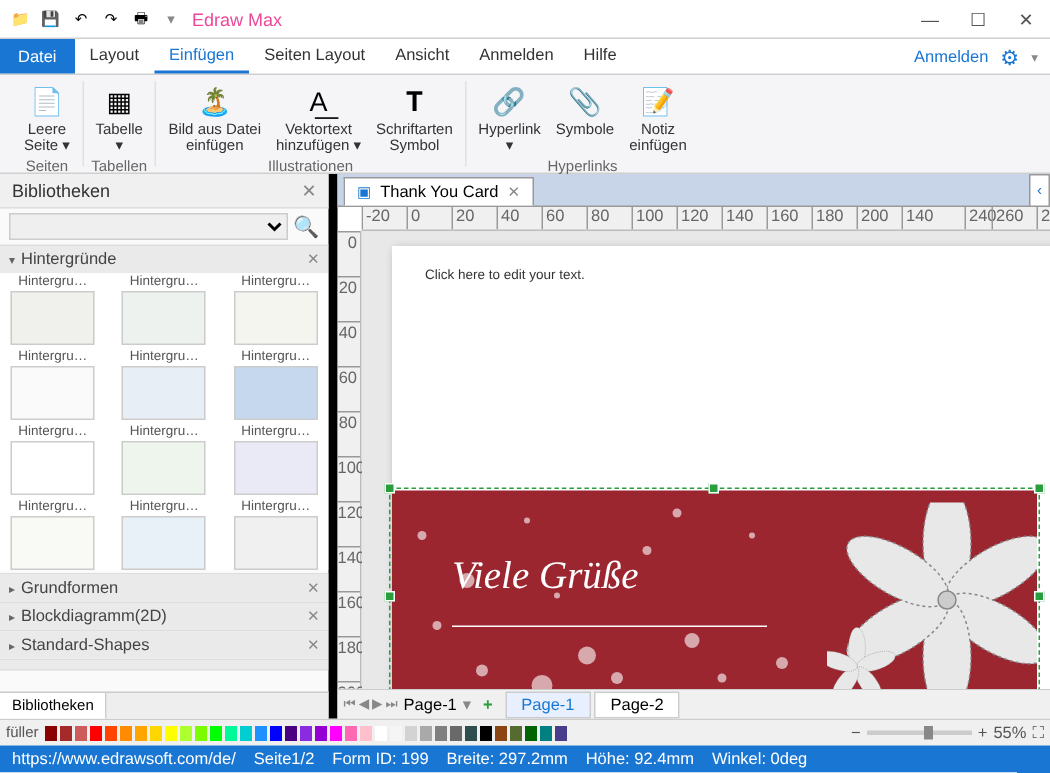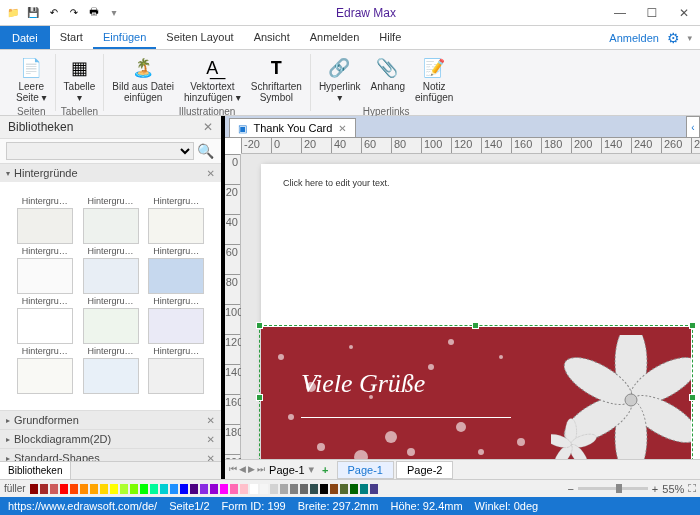--- a/index.html
+++ b/index.html
@@ -1,50 +1,50 @@
 <!DOCTYPE html>
 <html><head>
 <meta charset="utf-8">
 <style>
 *{box-sizing:border-box;margin:0;padding:0;font-family:"Segoe UI",Tahoma,sans-serif;font-size:11px;user-select:none}
 body{width:700px;height:515px;background:#fff;overflow:hidden;position:relative}
 .titlebar{height:26px;background:#fff;display:flex;align-items:center;border-bottom:1px solid #d0d0d0}
 .qat{display:flex;gap:4px;padding:0 6px;align-items:center}
 .qat-btn{width:16px;height:16px;display:flex;align-items:center;justify-content:center;font-size:10px}
-.app-title{flex:1;text-align:center;color:#4c1d95;font-size:12px}
+.app-title{flex:1;text-align:left;color:#ec4899;font-size:12px}
 .winctrls{display:flex}
 .winctrls div{width:32px;height:26px;display:flex;align-items:center;justify-content:center;color:#555;font-size:12px}
 .menubar{height:24px;display:flex;align-items:center;background:#fff;border-bottom:1px solid #d0d0d0;position:relative}
 .menu-file{background:#1976d2;color:#fff;padding:4px 12px;height:100%;display:flex;align-items:center}
 .menu-item{padding:4px 10px;color:#333}
 .menu-item.active{color:#1976d2;border-bottom:2px solid #1976d2}
 .menu-right{position:absolute;right:8px;display:flex;align-items:center;gap:8px}
 .gear{color:#1976d2;font-size:14px}
 .ribbon{height:66px;background:#f5f5f7;display:flex;padding:4px 8px;border-bottom:1px solid #d0d0d0}
 .rgroup{display:flex;flex-direction:column;align-items:center;padding:0 4px;border-right:1px solid #e0e0e0}
 .rgroup:last-child{border-right:none}
 .rbuttons{display:flex;gap:2px;flex:1}
 .rbtn{display:flex;flex-direction:column;align-items:center;justify-content:start;padding:2px 4px;min-width:38px;cursor:pointer}
 .ricon{width:24px;height:24px;display:flex;align-items:center;justify-content:center;font-size:18px}
 .rlabel{font-size:10px;color:#333;text-align:center;line-height:1.1;margin-top:1px}
 .rgroup-label{font-size:10px;color:#666;text-align:center;padding-top:1px}
 .workspace{display:flex;height:calc(100% - 26px - 24px - 66px - 18px - 18px)}
-.libpanel{width:225px;border-right:4px solid #000000;display:flex;flex-direction:column;background:#fafafa}
+.libpanel{width:225px;border-right:6px solid #000000;display:flex;flex-direction:column;background:#fafafa}
 .libhead{display:flex;align-items:center;padding:4px 8px;border-bottom:1px solid #ddd;background:#f0f0f0}
 .libtitle{flex:1;color:#333;font-size:12px}
 .libclose{color:#888;cursor:pointer;font-size:12px}
 .libsearch{display:flex;padding:3px 6px;gap:4px;align-items:center;border-bottom:1px solid #ddd}
 .libsearch select{flex:1;height:18px;font-size:10px;border:1px solid #ccc}
 .searchicon{color:#1976d2;font-size:14px}
 .sect{border-bottom:1px solid #ddd}
 .sect-head{display:flex;align-items:center;padding:3px 6px;background:#eaeaea;cursor:pointer}
 .sect-arrow{font-size:8px;color:#666;margin-right:4px}
 .sect-title{flex:1;color:#444}
 .sect-x{color:#888;font-size:10px}
-.sect-body{padding:14px;background:#fff}
+.sect-body{padding:0;background:#fff}
 .thumbrow{display:flex;gap:4px;margin-bottom:2px}
 .thumb{flex:1;display:flex;flex-direction:column;align-items:center}
 .thumb-lbl{font-size:9px;color:#555;margin-bottom:2px;white-space:nowrap;overflow:hidden;text-overflow:ellipsis;width:56px;text-align:center}
 .thumb-img{width:56px;height:36px;border:1px solid #ccc;background:#f8f8f8}
 .libtabs{display:flex;border-top:1px solid #ccc;background:#eee}
 .libtab{padding:3px 8px;font-size:10px;border-right:1px solid #ccc;cursor:pointer}
 .libtab.active{background:#fff}
 .canvas-area{flex:1;display:flex;flex-direction:column;position:relative}
 .doctabs{height:22px;display:flex;align-items:end;background:#c8d4e8;padding-left:4px;border-bottom:1px solid #999}
 .doctab{background:#fff;padding:3px 8px;border:1px solid #999;border-bottom:none;display:flex;align-items:center;gap:6px;font-size:10px}
@@ -97,21 +97,21 @@
   <div class="winctrls">
     <div>―</div>
     <div>☐</div>
     <div>✕</div>
   </div>
 </div>
 
 <div class="menubar">
   <div class="menu-file">Datei</div>
   <div id="menu-items" style="display: flex;">
-      <div class="menu-item">Start</div>
+      <div class="menu-item">Layout</div>
       <div class="menu-item active">Einfügen</div>
       <div class="menu-item">Seiten Layout</div>
       <div class="menu-item">Ansicht</div>
       <div class="menu-item">Anmelden</div>
       <div class="menu-item">Hilfe</div>
     </div>
   <div class="menu-right">
     <span style="color:#1976d2">Anmelden</span>
     <span class="gear">⚙</span>
     <span style="color:#888;font-size:9px">▾</span>
@@ -155,21 +155,21 @@
       <div class="rgroup-label">Illustrationen</div>
     </div>
     <div class="rgroup">
       <div class="rbuttons">
         <div class="rbtn">
           <div class="ricon">🔗</div>
           <div class="rlabel">Hyperlink<br>▾</div>
         </div>
         <div class="rbtn">
           <div class="ricon">📎</div>
-          <div class="rlabel">Anhang</div>
+          <div class="rlabel">Symbole</div>
         </div>
         <div class="rbtn">
           <div class="ricon">📝</div>
           <div class="rlabel">Notiz<br>einfügen</div>
         </div>
       </div>
       <div class="rgroup-label">Hyperlinks</div>
     </div>
   </div>
 
@@ -295,21 +295,21 @@
         <div class="ruler-tick" style="left: 90px;">40</div>
         <div class="ruler-tick" style="left: 120px;">60</div>
         <div class="ruler-tick" style="left: 150px;">80</div>
         <div class="ruler-tick" style="left: 180px;">100</div>
         <div class="ruler-tick" style="left: 210px;">120</div>
         <div class="ruler-tick" style="left: 240px;">140</div>
         <div class="ruler-tick" style="left: 270px;">160</div>
         <div class="ruler-tick" style="left: 300px;">180</div>
         <div class="ruler-tick" style="left: 330px;">200</div>
         <div class="ruler-tick" style="left: 360px;">140</div>
-        <div class="ruler-tick" style="left: 390px; text-align: center;">240</div>
+        <div class="ruler-tick" style="left: 402px; text-align: center;">240</div>
         <div class="ruler-tick" style="left: 420px;">260</div>
         <div class="ruler-tick" style="left: 450px;">280</div>
       </div>
     <div class="canvas-wrap">
       <div class="ruler-v" id="ruler-v">
           <div class="rtick" style="top: 0px;">0</div>
           <div class="rtick" style="top: 30px;">20</div>
           <div class="rtick" style="top: 60px;">40</div>
           <div class="rtick" style="top: 90px;">60</div>
           <div class="rtick" style="top: 120px;">80</div>

